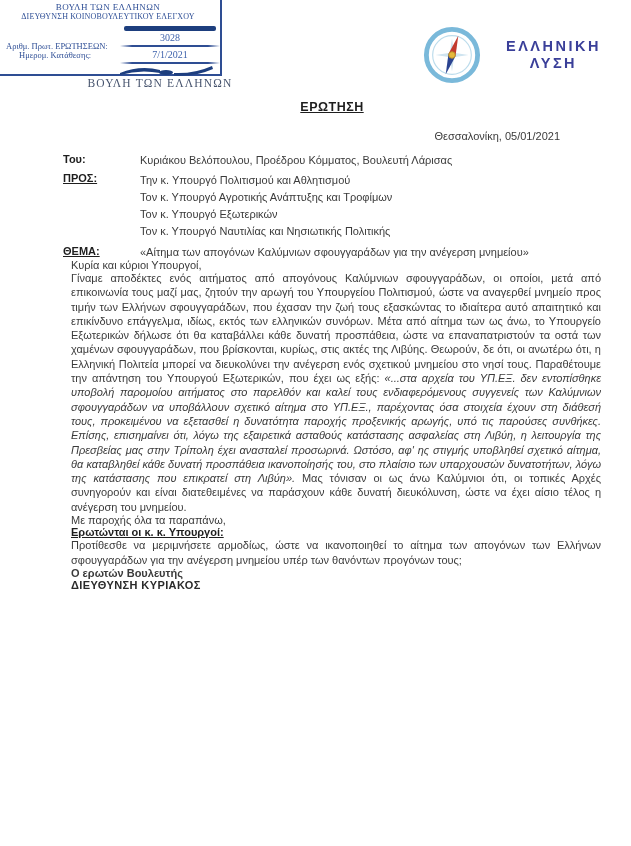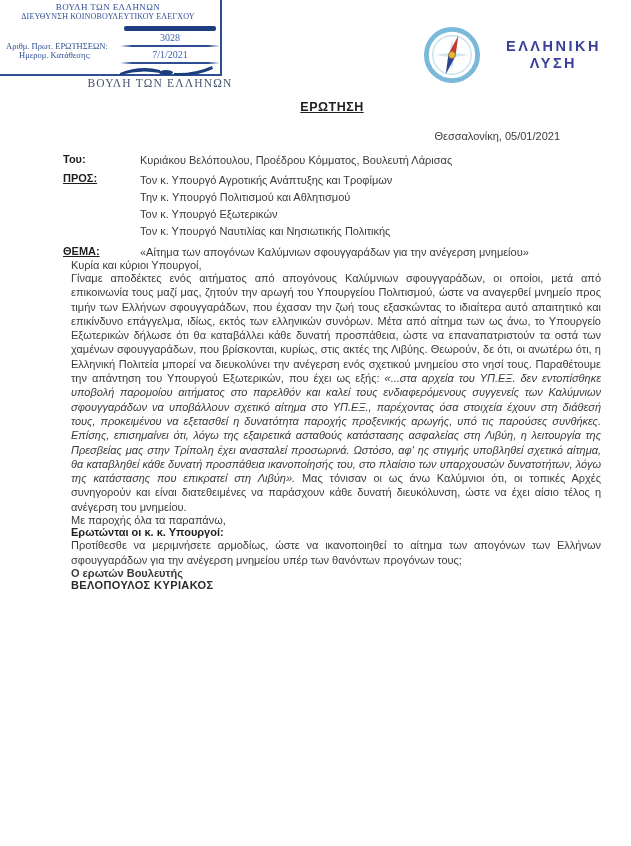--- a/index.html
+++ b/index.html
@@ -62,21 +62,21 @@
   .mrow { display:flex; align-items:flex-start; }
   .mrow + .mrow { margin-top:5px; }
   .mlabel { width:77px; flex:none; font-weight:bold; color:#1e1e1e; }
   .ul { text-decoration:underline; }
   .mvalue { flex:1; line-height:17px; }
   .mrow-from .mvalue, .mrow-subject .mvalue { line-height:14px; }
   .salutation { margin-top:28px; }
   .para { margin-top:13px; text-align:justify; line-height:14.3px; }
   .it { font-style:italic; }
   .closing { margin-top:9px; }
-  .qhead { margin-top:37px; font-weight:bold; color:#1e1e1e; }
+  .qhead { margin-top:37px; font-weight:bold; color:#1e1e1e; text-decoration:underline; }
   .qtext { margin-top:11px; text-align:justify; line-height:14.5px; }
   .role { margin-top:31px; font-weight:bold; }
   .name { margin-top:33px; font-weight:bold; letter-spacing:.4px; color:#2a2a2a; }
 </style>
 </head>
 <body>
 
 <div class="page">
 
   <div class="stamp">
@@ -121,38 +121,38 @@
     <div class="date-line">Θεσσαλονίκη, 05/01/2021</div>
 
     <div class="meta">
       <div class="mrow mrow-from">
         <div class="mlabel">Του:</div>
         <div class="mvalue">Κυριάκου Βελόπουλου, Προέδρου Κόμματος, Βουλευτή Λάρισας</div>
       </div>
       <div class="mrow">
         <div class="mlabel ul">ΠΡΟΣ:</div>
         <div class="mvalue">
+          <div>Την κ. Υπουργό Πολιτισμού και Αθλητισμού</div>
           <div>Τον κ. Υπουργό Αγροτικής Ανάπτυξης και Τροφίμων</div>
-          <div>Την κ. Υπουργό Πολιτισμού και Αθλητισμού</div>
           <div>Τον κ. Υπουργό Εξωτερικών</div>
           <div>Τον κ. Υπουργό Ναυτιλίας και Νησιωτικής Πολιτικής</div>
         </div>
       </div>
       <div class="mrow mrow-subject">
         <div class="mlabel ul">ΘΕΜΑ:</div>
         <div class="mvalue">«Αίτημα των απογόνων Καλύμνιων σφουγγαράδων για την ανέγερση μνημείου»</div>
       </div>
     </div>
 
     <p class="salutation">Κυρία και κύριοι Υπουργοί,</p>
 
     <p class="para"><span>Γίναμε αποδέκτες ενός αιτήματος από απογόνους Καλύμνιων σφουγγαράδων, οι οποίοι, μετά από επικοινωνία τους μαζί μας, ζητούν την αρωγή του Υπουργείου Πολιτισμού, ώστε να αναγερθεί μνημείο προς τιμήν των Ελλήνων σφουγγαράδων, που έχασαν την ζωή τους εξασκώντας το ιδιαίτερα αυτό απαιτητικό και επικίνδυνο επάγγελμα, ιδίως, εκτός των ελληνικών συνόρων. Μέτα από αίτημα των ως άνω, το Υπουργείο Εξωτερικών δήλωσε ότι θα καταβάλλει κάθε δυνατή προσπάθεια, ώστε να επαναπατριστούν τα οστά των χαμένων σφουγγαράδων, που βρίσκονται, κυρίως, στις ακτές της Λιβύης. Θεωρούν, δε ότι, οι ανωτέρω ότι, η Ελληνική Πολιτεία μπορεί να διευκολύνει την ανέγερση ενός σχετικού μνημείου στο νησί τους. Παραθέτουμε την απάντηση του Υπουργού Εξωτερικών, που έχει ως εξής: </span><span class="it">«...στα αρχεία του ΥΠ.ΕΞ. δεν εντοπίσθηκε υποβολή παρομοίου αιτήματος στο παρελθόν και καλεί τους ενδιαφερόμενους συγγενείς των Καλύμνιων σφουγγαράδων να υποβάλλουν σχετικό αίτημα στο ΥΠ.ΕΞ., παρέχοντας όσα στοιχεία έχουν στη διάθεσή τους, προκειμένου να εξετασθεί η δυνατότητα παροχής προξενικής αρωγής, υπό τις παρούσες συνθήκες. Επίσης, επισημαίνει ότι, λόγω της εξαιρετικά ασταθούς κατάστασης ασφαλείας στη Λιβύη, η λειτουργία της Πρεσβείας μας στην Τρίπολη έχει ανασταλεί προσωρινά. Ωστόσο, αφ' ης στιγμής υποβληθεί σχετικό αίτημα, θα καταβληθεί κάθε δυνατή προσπάθεια ικανοποίησής του, στο πλαίσιο των υπαρχουσών δυνατοτήτων, λόγω της κατάστασης που επικρατεί στη Λιβύη».</span><span> Μας τόνισαν οι ως άνω Καλύμνιοι ότι, οι τοπικές Αρχές συνηγορούν και είναι διατεθειμένες να παράσχουν κάθε δυνατή διευκόλυνση, ώστε να έχει αίσιο τέλος η ανέγερση του μνημείου.</span></p>
 
     <p class="closing">Με παροχής όλα τα παραπάνω,</p>
 
     <p class="qhead">Ερωτώνται οι κ. κ. Υπουργοί:</p>
     <p class="qtext">Προτίθεσθε να μεριμνήσετε αρμοδίως, ώστε να ικανοποιηθεί το αίτημα των απογόνων των Ελλήνων σφουγγαράδων για την ανέγερση μνημείου υπέρ των θανόντων προγόνων τους;</p>
 
     <p class="role">Ο ερωτών Βουλευτής</p>
-    <p class="name">ΒΕΛΟΠΟΥΛΟΣ ΚΥΡΙΑΚΟΣ</p>
+    <p class="name">ΔΙΕΥΘΥΝΣΗ ΚΥΡΙΑΚΟΣ</p>
   </div>
 
 </div>
 
 </body></html>

